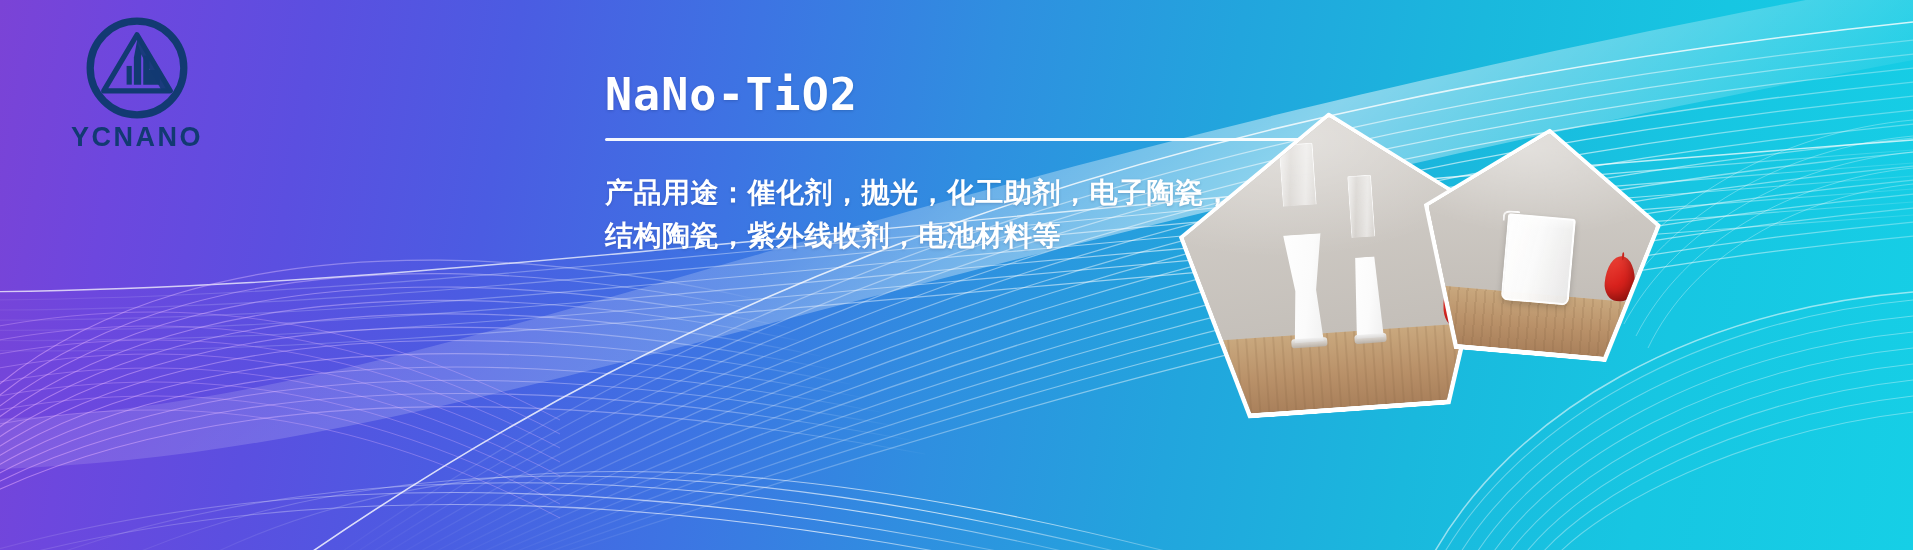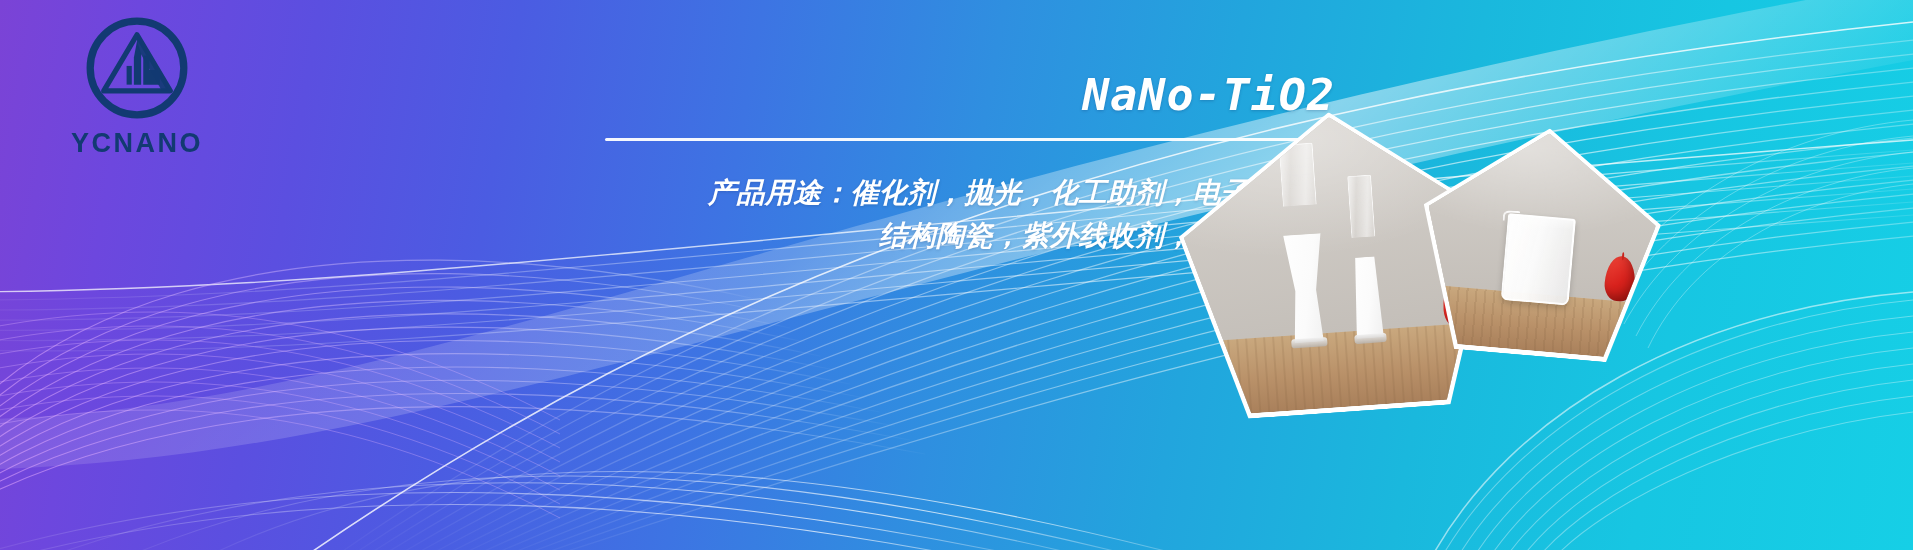--- a/index.html
+++ b/index.html
@@ -46,38 +46,37 @@
     width: 190px;
     text-align: center;
   }
   .logo-mark {
     width: 104px;
     height: 104px;
     margin: 0 auto;
     display: block;
   }
   .logo-word {
-    margin-top: 10px;
+    margin-top: 4px;
     font-size: 27px;
     font-weight: 700;
     letter-spacing: 2.5px;
     color: #123a72;
     font-family: "Liberation Sans", "DejaVu Sans", sans-serif;
     line-height: 1;
   }
 
   
   .center-copy {
     position: absolute;
     left: 605px;
     top: 70px;
     width: 730px;
-    text-align: right;
+    text-align: left;
     color: #ffffff;
-    font-style: italic;
   }
   .headline {
     font-family: "DejaVu Sans Mono", "Liberation Mono", monospace;
     font-size: 45px;
     font-weight: 700;
     letter-spacing: 1px;
     line-height: 1.1;
     color: #ffffff;
     margin: 0;
     text-shadow: 0 1px 3px rgba(20,40,90,0.25);

